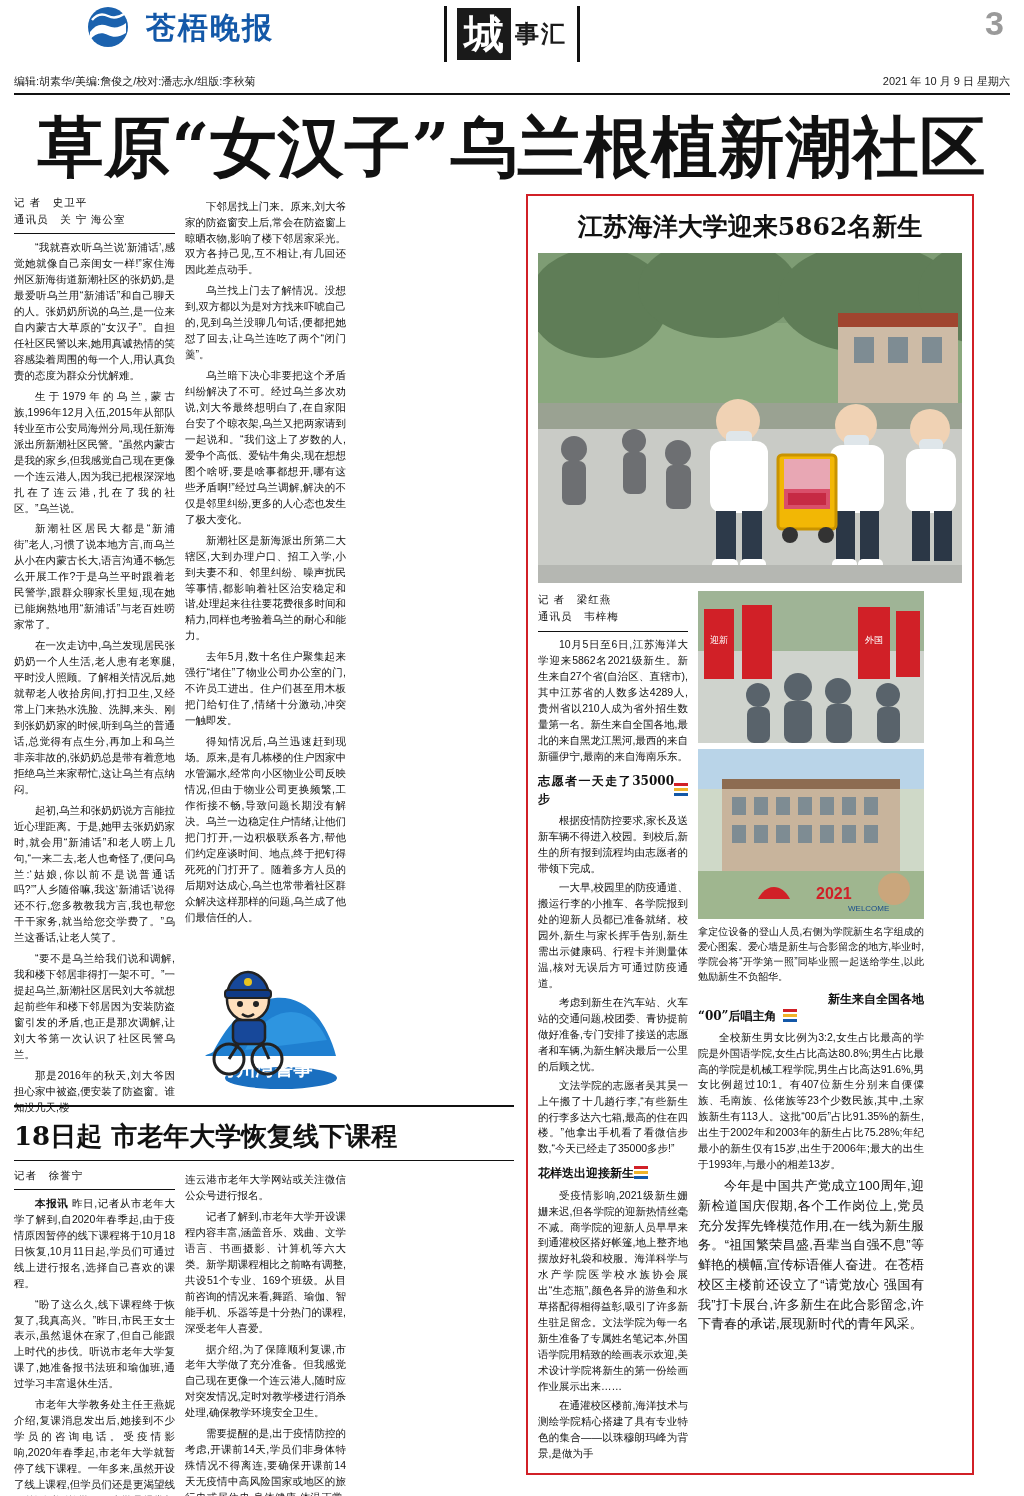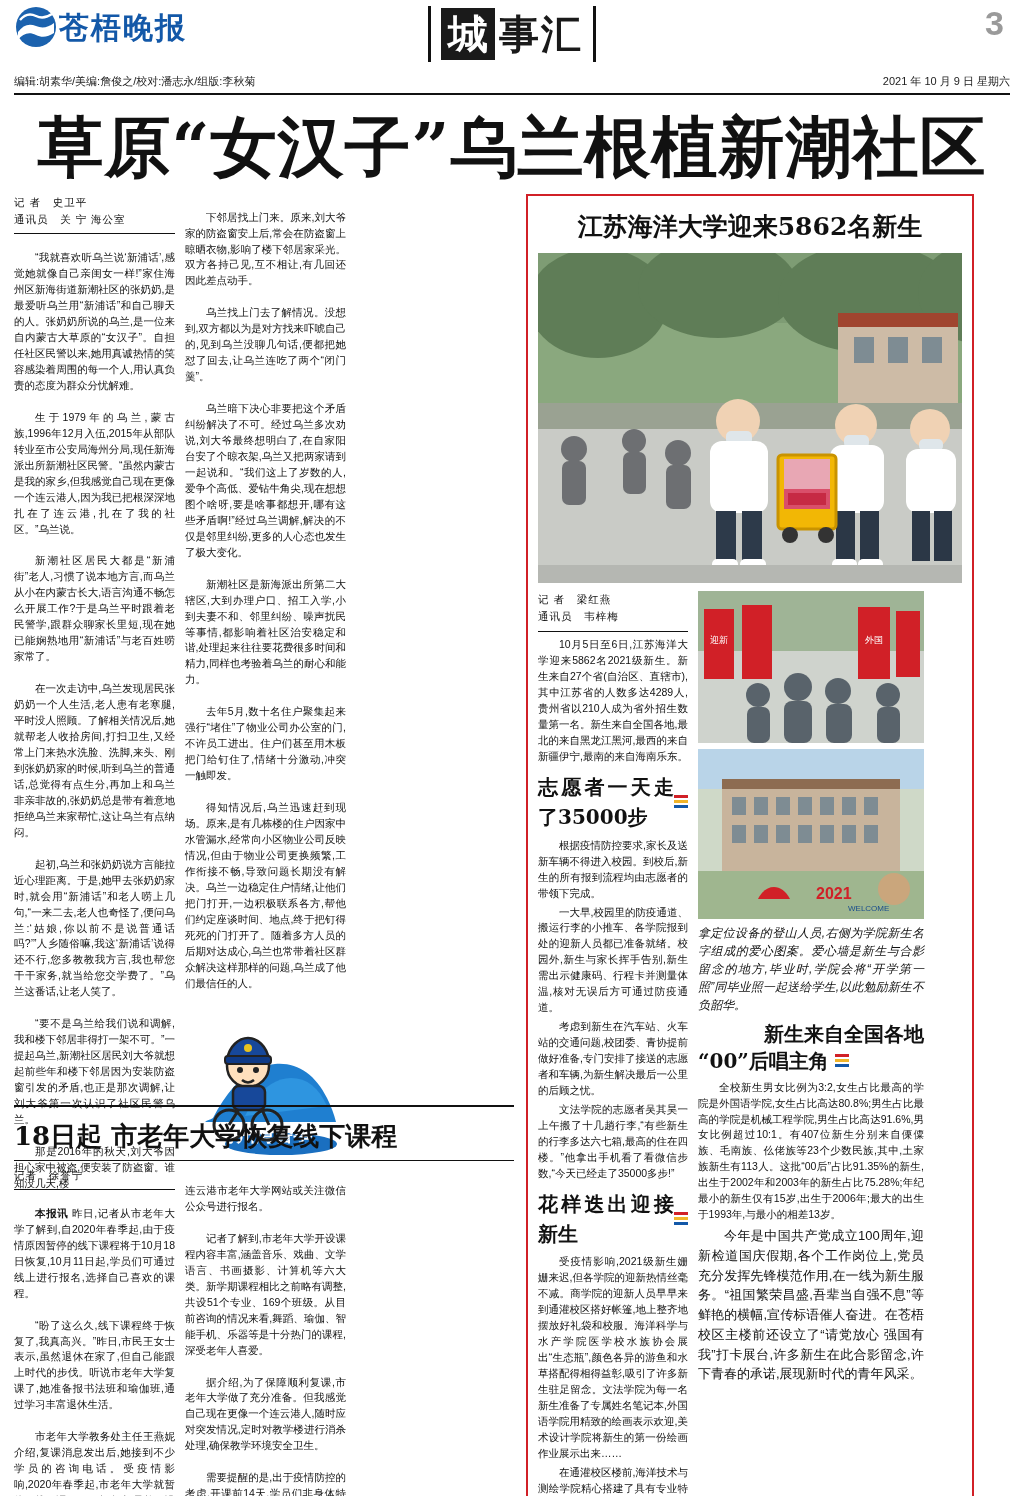--- a/index.html
+++ b/index.html
@@ -9,38 +9,38 @@
     background:#ffffff;
     font-family:"Liberation Sans", sans-serif;
     color:#111;
     position:relative;
     overflow:hidden;
   }
   .page { width:1024px; height:1496px; position:relative; padding:0 14px; }
 
   
   .masthead { display:flex; align-items:flex-start; height:72px; padding-top:6px; }
-  .logo-box { display:flex; align-items:center; gap:1px; width:260px; }
+  .logo-box { display:flex; align-items:center; gap:16px; width:260px;justify-content:flex-end; }
   .logo-mark { width:44px; height:42px; position:relative; flex:0 0 auto; }
   .logo-mark svg { display:block; }
   .logo-text {
     font-family:"DejaVu Serif", serif; font-weight:bold; font-size:30px;
     letter-spacing:2px; color:#1358a8; line-height:1.1;
   }
   .masthead-center { flex:1; display:flex; justify-content:center; align-items:flex-start; }
   .section-title {
     display:flex; align-items:center; border-left:3px solid #111; border-right:3px solid #111;
     padding:0 10px; height:56px;
   }
   .sec-char-box {
     background:#1a1a1a; color:#fff; font-family:"DejaVu Serif", serif; font-weight:bold;
     font-size:40px; line-height:52px; width:54px; text-align:center; height:52px;
   }
   .sec-rest {
-    font-family:"DejaVu Serif", serif; font-weight:bold; font-size:40px; color:#1a1a1a;
+    font-family:"DejaVu Serif", serif; font-weight:bold; font-size:24px; color:#1a1a1a;
     letter-spacing:2px; margin-left:4px; line-height:52px;
   }
   .masthead-right { width:260px; text-align:right; }
   .page-no { font-size:34px; font-weight:bold; color:#9a9a9a; line-height:1; padding-right:6px; }
 
   .byline-row {
     display:flex; justify-content:space-between; align-items:center;
     font-size:11px; color:#222; border-bottom:2px solid #111; padding-bottom:4px; margin-top:2px;
   }
 
@@ -53,21 +53,21 @@
     letter-spacing:1px;
     margin:16px 0 10px;
     line-height:1.1;
     white-space:nowrap;
   }
 
   
   .body-grid { display:flex; gap:0; }
   .left-cols { width:512px; display:flex; gap:10px; padding-right:12px; }
   .col { width:161px; font-size:10.5px; line-height:1.52; text-align:justify; }
-  .col p { margin:16px 0 3px; text-indent:2em; }
+  .col p { margin:5px 0 3px; text-indent:2em; }
   .meta-line { font-size:10.5px; line-height:1.7; letter-spacing:1px; }
   .rule-top { border-top:1px solid #111; margin:4px 0 6px; }
   .rule-thin { border-top:1px solid #111; margin:5px 0; }
 
   
   .right-pkg {
     width:448px; border:2px solid #d12027; padding:10px 10px 8px;
     position:relative;
   }
   .pkg-title {
@@ -76,33 +76,33 @@
   }
   .photo {
     width:100%; position:relative; overflow:hidden; background:#d946ef;
   }
   .photo-main { height:330px; }
   .pkg-cols { display:flex; gap:10px; margin-top:8px; }
   .pkg-col { width:150px; font-size:10.5px; line-height:1.52; text-align:justify; }
   .pkg-col p { margin:0 0 3px; text-indent:2em; }
   .pkg-right-col { width:226px; }
   .sub-head {
-    font-family:"DejaVu Serif", serif; font-weight:bold; font-size:20px;
+    font-family:"DejaVu Serif", serif; font-weight:bold; font-size:12px;
     margin:7px 0 5px; display:flex; align-items:center; 
   }
   .sub-head .bars { display:inline-block; width:14px; height:15px; flex:0 0 auto; }
   .sub-head .bars i { display:block; height:3px; margin-bottom:2px; }
   .sub-head .bars i:nth-child(1){ background:#d12027; width:14px;}
   .sub-head .bars i:nth-child(2){ background:#f0b429; width:14px;}
   .sub-head .bars i:nth-child(3){ background:#1358a8; width:14px;}
 
   
   .photo-mid { height:152px; }
   .photo-bot { height:170px; }
-  .caption { font-size:12px; line-height:1.5; text-align:justify; margin-top:5px;font-style:italic; }
+  .caption { font-size:10px; line-height:1.5; text-align:justify; margin-top:5px; }
 
   
   .story2-title {
     font-family:"DejaVu Serif", serif; font-weight:bold; font-size:26px;
     margin:12px 0 6px; letter-spacing:0px; white-space:nowrap;
   }
   .lead { font-weight:bold; }
 
   
   .cartoon { width:100%; height:170px; position:relative; margin:6px 0 4px; }

